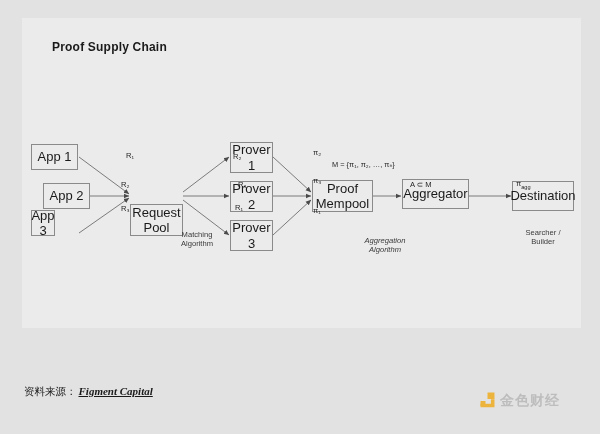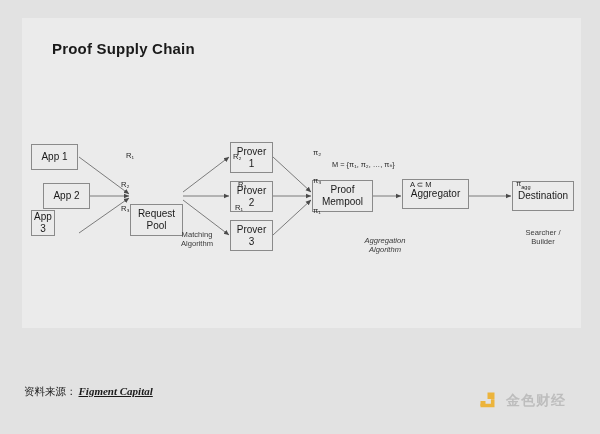--- a/index.html
+++ b/index.html
@@ -8,46 +8,46 @@
     background:#e2e2e2;
     font-family:"Liberation Sans","DejaVu Sans",sans-serif;
     overflow:hidden;position:relative;
   }
   #card{
     position:absolute;left:22px;top:18px;width:559px;height:310px;
     background:#ebebeb;
   }
   #title{
     position:absolute;left:52px;top:40px;
-    font-size:15px;font-weight:bold;color:#1a1a1a;letter-spacing:.2px;
+    font-size:12px;font-weight:bold;color:#1a1a1a;letter-spacing:.2px;
   }
   #svg-wrap{position:absolute;left:0;top:0;width:600px;height:434px;}
   .nodebox{
     position:absolute;background:#ebebeb;border:1.2px solid #8a8a8a;
     display:flex;align-items:center;justify-content:center;text-align:center;
-    font-size:10px;color:#1a1a1a;line-height:1.18;box-sizing:border-box;
+    font-size:13px;color:#1a1a1a;line-height:1.18;box-sizing:border-box;
   }
   .edgelabel{
     position:absolute;font-size:7.6px;color:#1f1f1f;white-space:nowrap;padding-left:35px;
   }
   .edgelabel sub{font-size:5.6px;}
   .caption{
     position:absolute;font-size:7.6px;color:#3a3a3a;text-align:center;
     line-height:1.25;white-space:pre-line;
   }
   #source{
     position:absolute;left:24px;top:385px;font-size:10.5px;color:#1a1a1a;
     display:flex;align-items:baseline;gap:2px;
   }
   #source .src-link{
     font-style:italic;text-decoration:underline;font-weight:bold;
     font-family:"Liberation Serif","DejaVu Serif",serif;font-size:11px;
   }
   #watermark{
-    position:absolute;left:478px;top:390px;display:flex;align-items:center;gap:6px;
+    position:absolute;left:478px;top:390px;display:flex;align-items:center;
     opacity:.88;
   }
   #wm-text{font-size:14px;color:#b9b9b9;letter-spacing:1px;font-weight:bold;}
 </style>
 </head>
 <body>
 
 <div id="card"></div>
 
 <div id="title">Proof Supply Chain</div>

